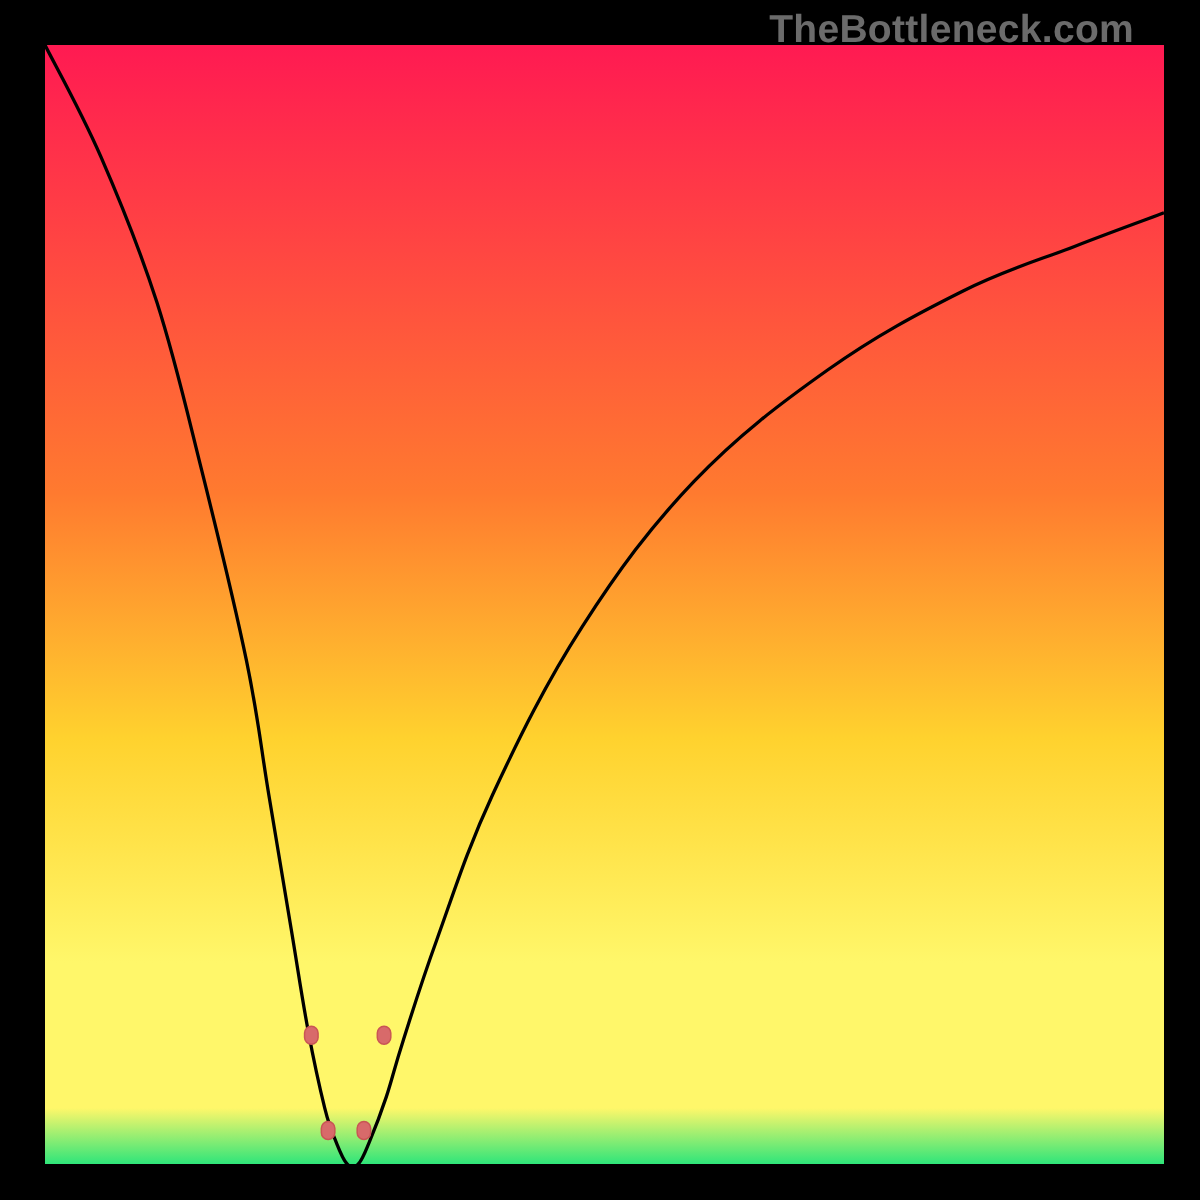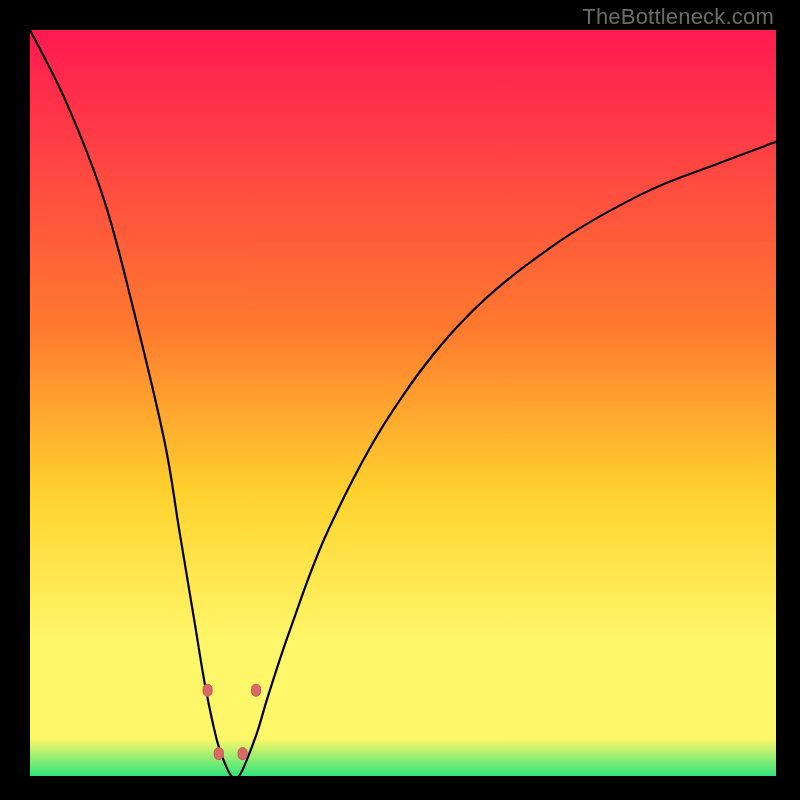--- a/index.html
+++ b/index.html
@@ -27,24 +27,24 @@
   .plot {
     position: absolute;
     inset: 0;
     width: 100%;
     height: 100%;
     display: block;
   }
   .watermark {
     position: absolute;
     top: 4px;
-    right: 26px;
+    right: 44px;
     color: #6b6b6b;
-    font-size: 22px;
-    font-weight: 400;
+    font-size: 26px;
+    font-weight: 700;
     letter-spacing: 0.2px;
     user-select: none;
   }
 </style>
 </head>
 <body>
 
 <div class="frame">
   <div class="watermark">TheBottleneck.com</div>
 

